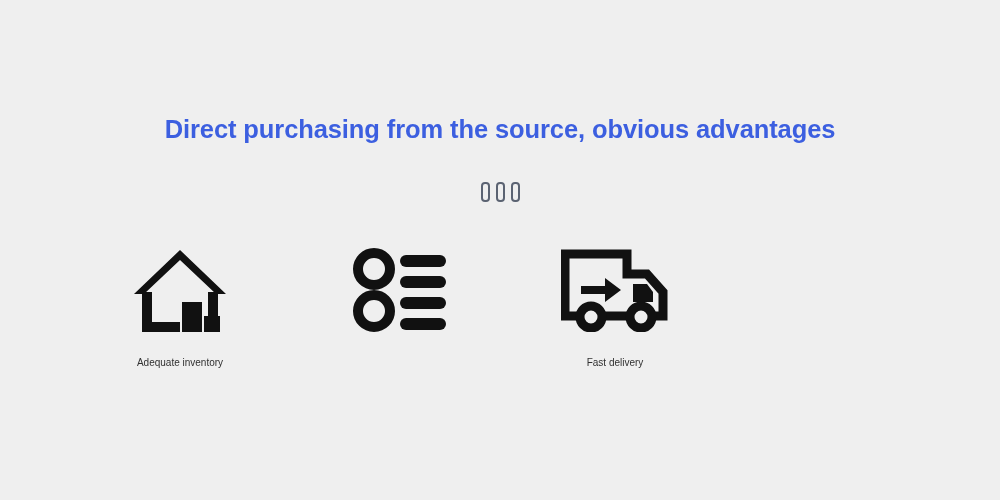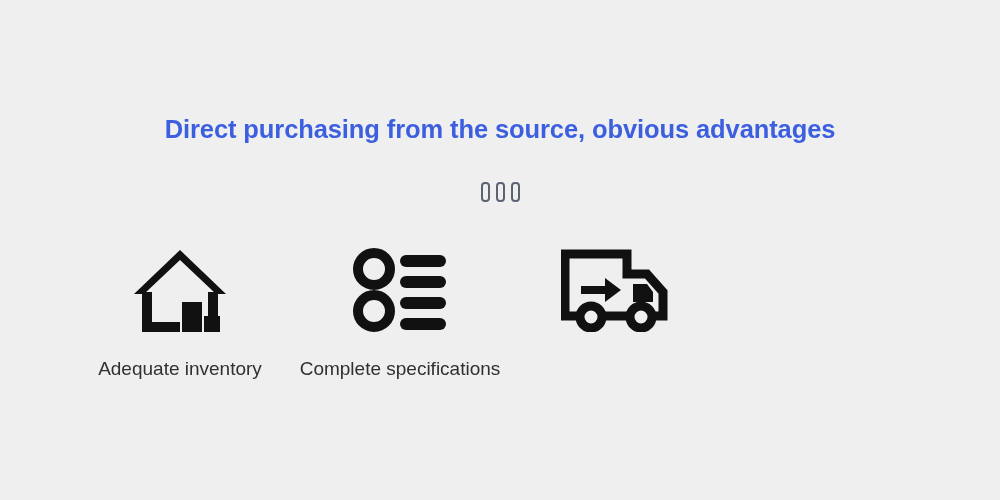--- a/index.html
+++ b/index.html
@@ -75,23 +75,23 @@
     width: 240px;
     text-align: center;
   }
   .feature-icon {
     height: 100px;
     display: flex;
     align-items: center;
     justify-content: center;
   }
   .feature-label {
-    margin-top: 20px;
+    margin-top: 14px;
     font-family: "Liberation Sans", sans-serif;
-    font-size: 19px;
+    font-size: 10px;
     font-weight: normal;
     color: #303030;
     line-height: 18px;
     white-space: nowrap;
     text-align: center;
   }
 
   
   .col-0 { left: 60px;  }
   .col-1 { left: 280px; }
@@ -146,36 +146,36 @@
 
             <circle cx="24" cy="63" r="16" stroke="#111111" stroke-width="10" fill="none"></circle>
 
             <rect x="50" y="7" width="46" height="12" rx="6" fill="#111111"></rect>
             <rect x="50" y="28" width="46" height="12" rx="6" fill="#111111"></rect>
             <rect x="50" y="49" width="46" height="12" rx="6" fill="#111111"></rect>
             <rect x="50" y="70" width="46" height="12" rx="6" fill="#111111"></rect>
           </svg>
         </span>
       </div>
-      <div class="feature-label">Complete specifications</div>
     </div>
 
     <div class="feature col-2">
       <div class="feature-icon">
         <span>
           <svg width="108" height="84" viewBox="0 0 108 84" fill="none">
 
             <path d="M4 6 L66 6 L66 26 L86 26 L102 44 L102 68 L4 68 Z" stroke="#111111" stroke-width="9" stroke-linejoin="miter" fill="none"></path>
 
             <path d="M20 38 L44 38 L44 30 L60 42 L44 54 L44 46 L20 46 Z" fill="#111111"></path>
 
             <path d="M72 36 L86 36 L92 44 L92 54 L72 54 Z" fill="#111111"></path>
 
             <circle cx="30" cy="69" r="11" fill="#efefef" stroke="#111111" stroke-width="9"></circle>
             <circle cx="80" cy="69" r="11" fill="#efefef" stroke="#111111" stroke-width="9"></circle>
           </svg>
         </span>
       </div>
+      <div class="feature-label">Fast delivery</div>
     </div>
 
 
   </div>
 </div>
 
 </body></html>

